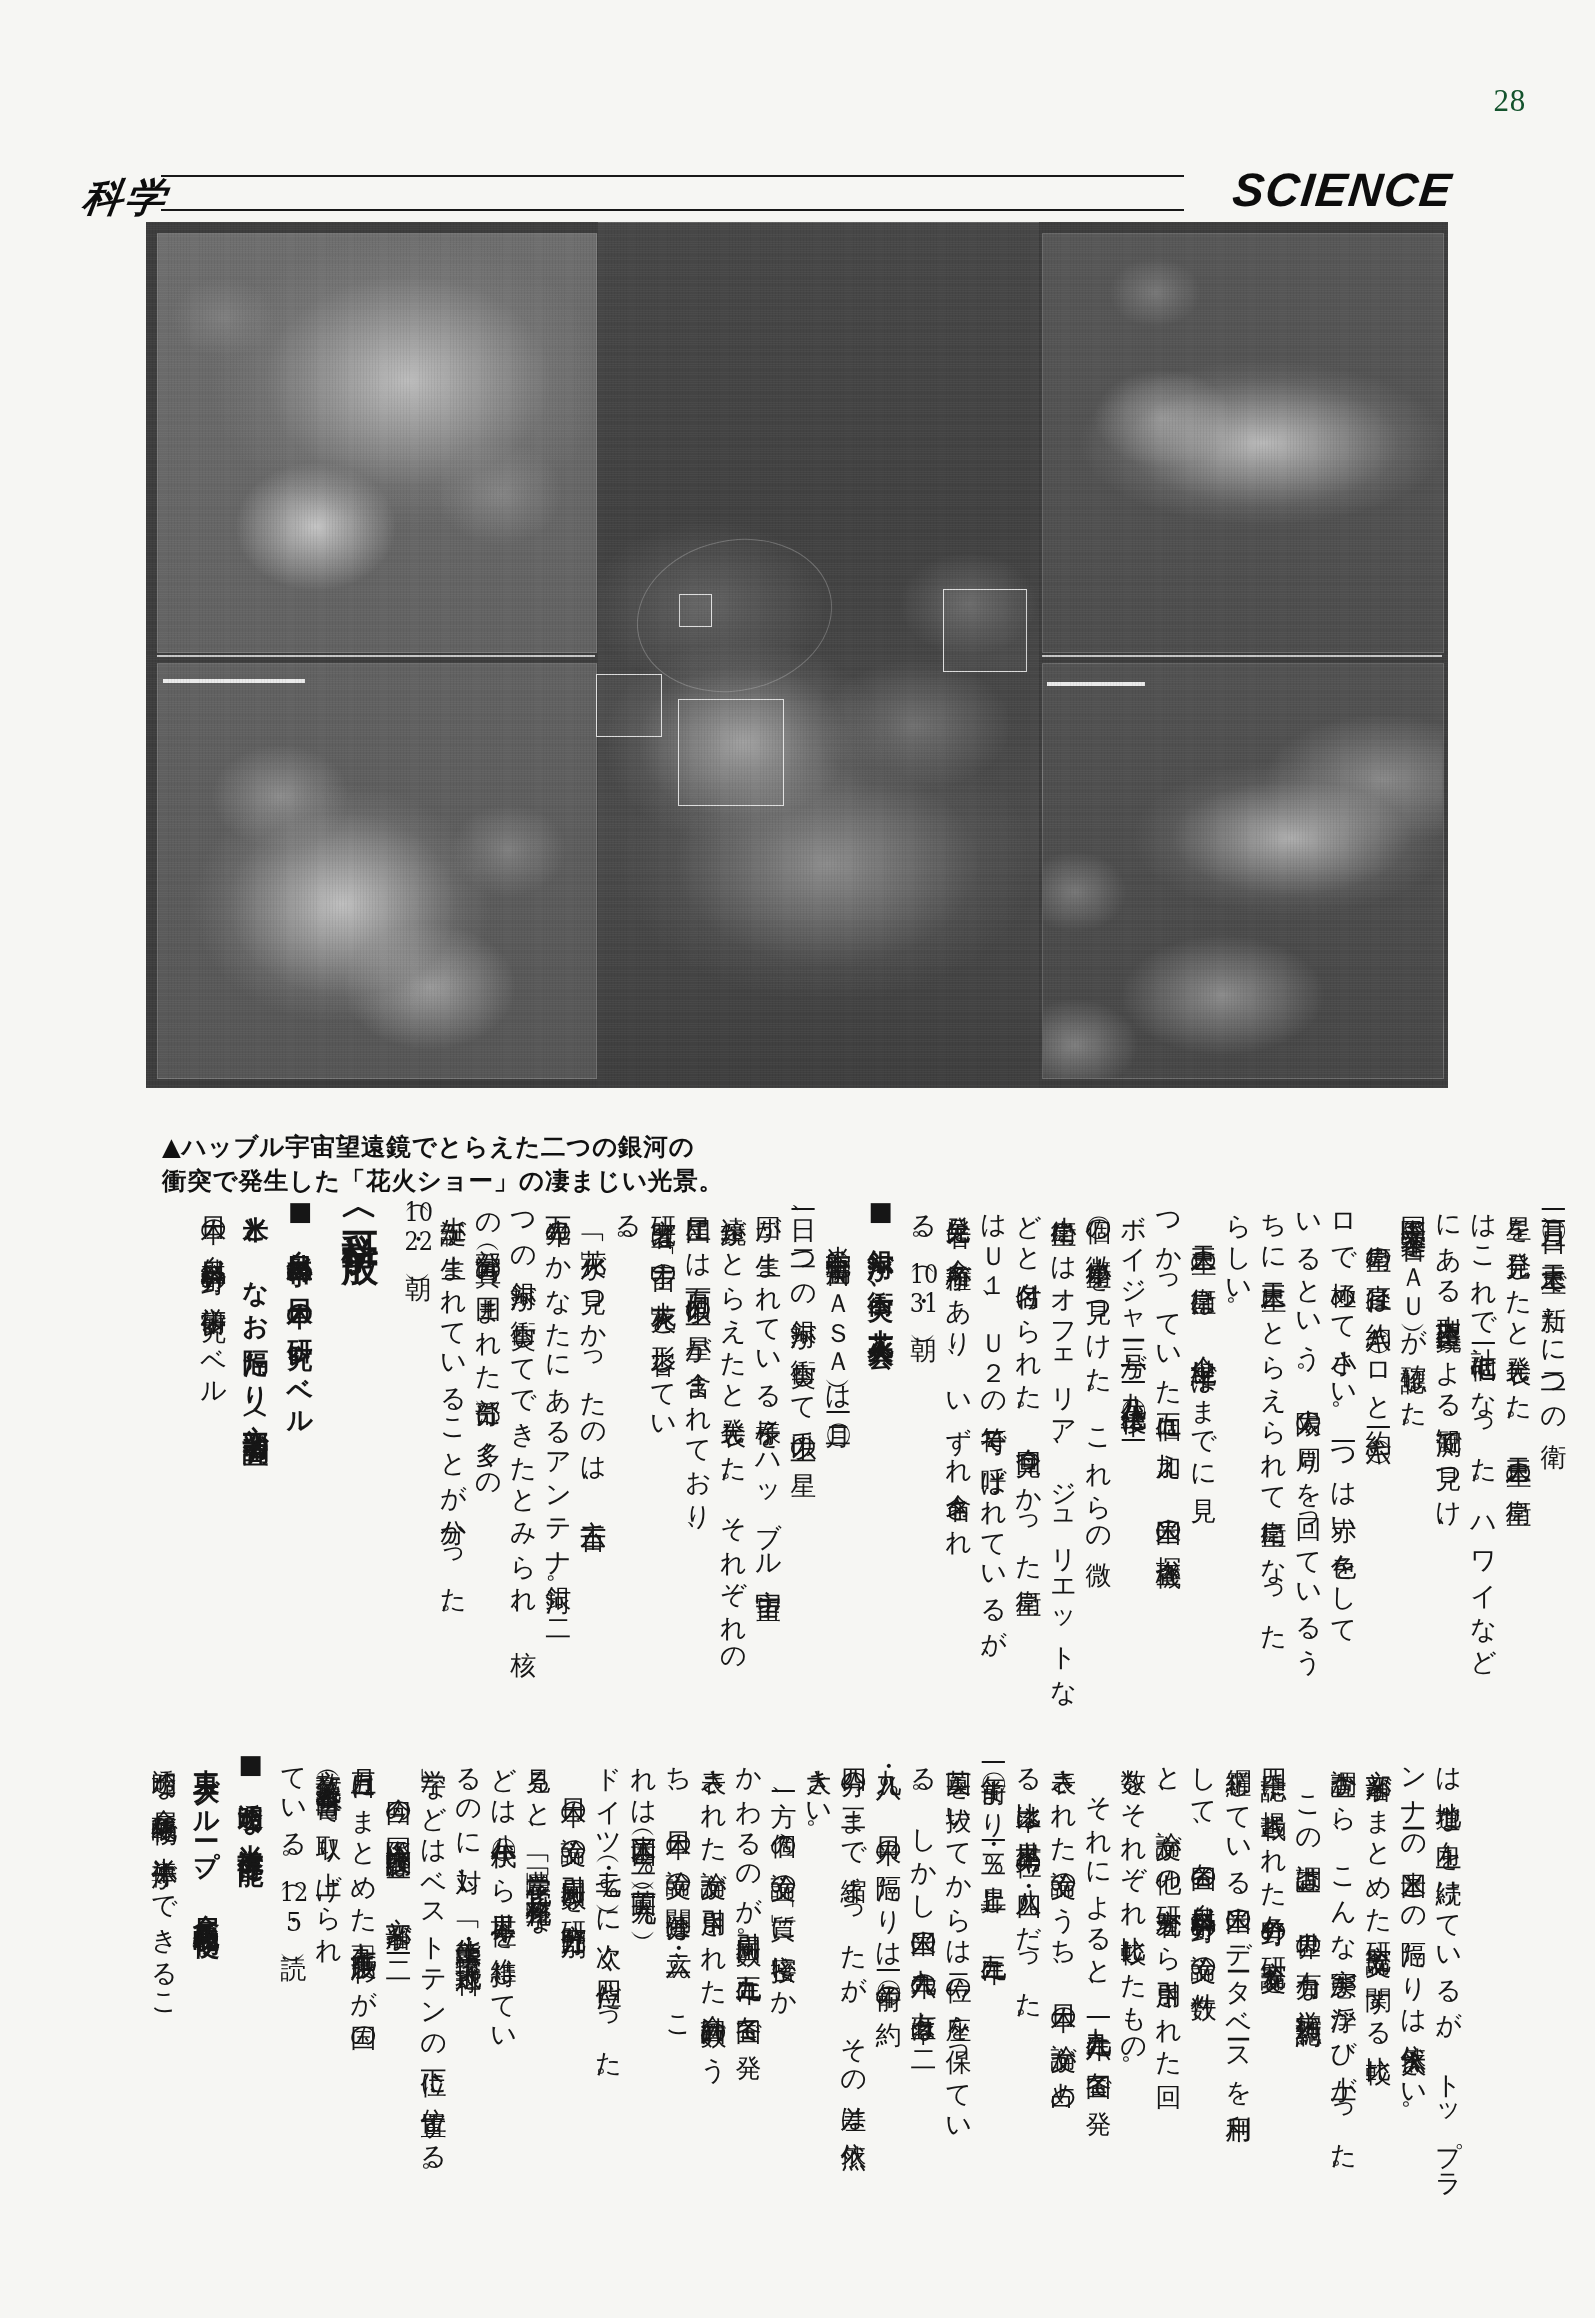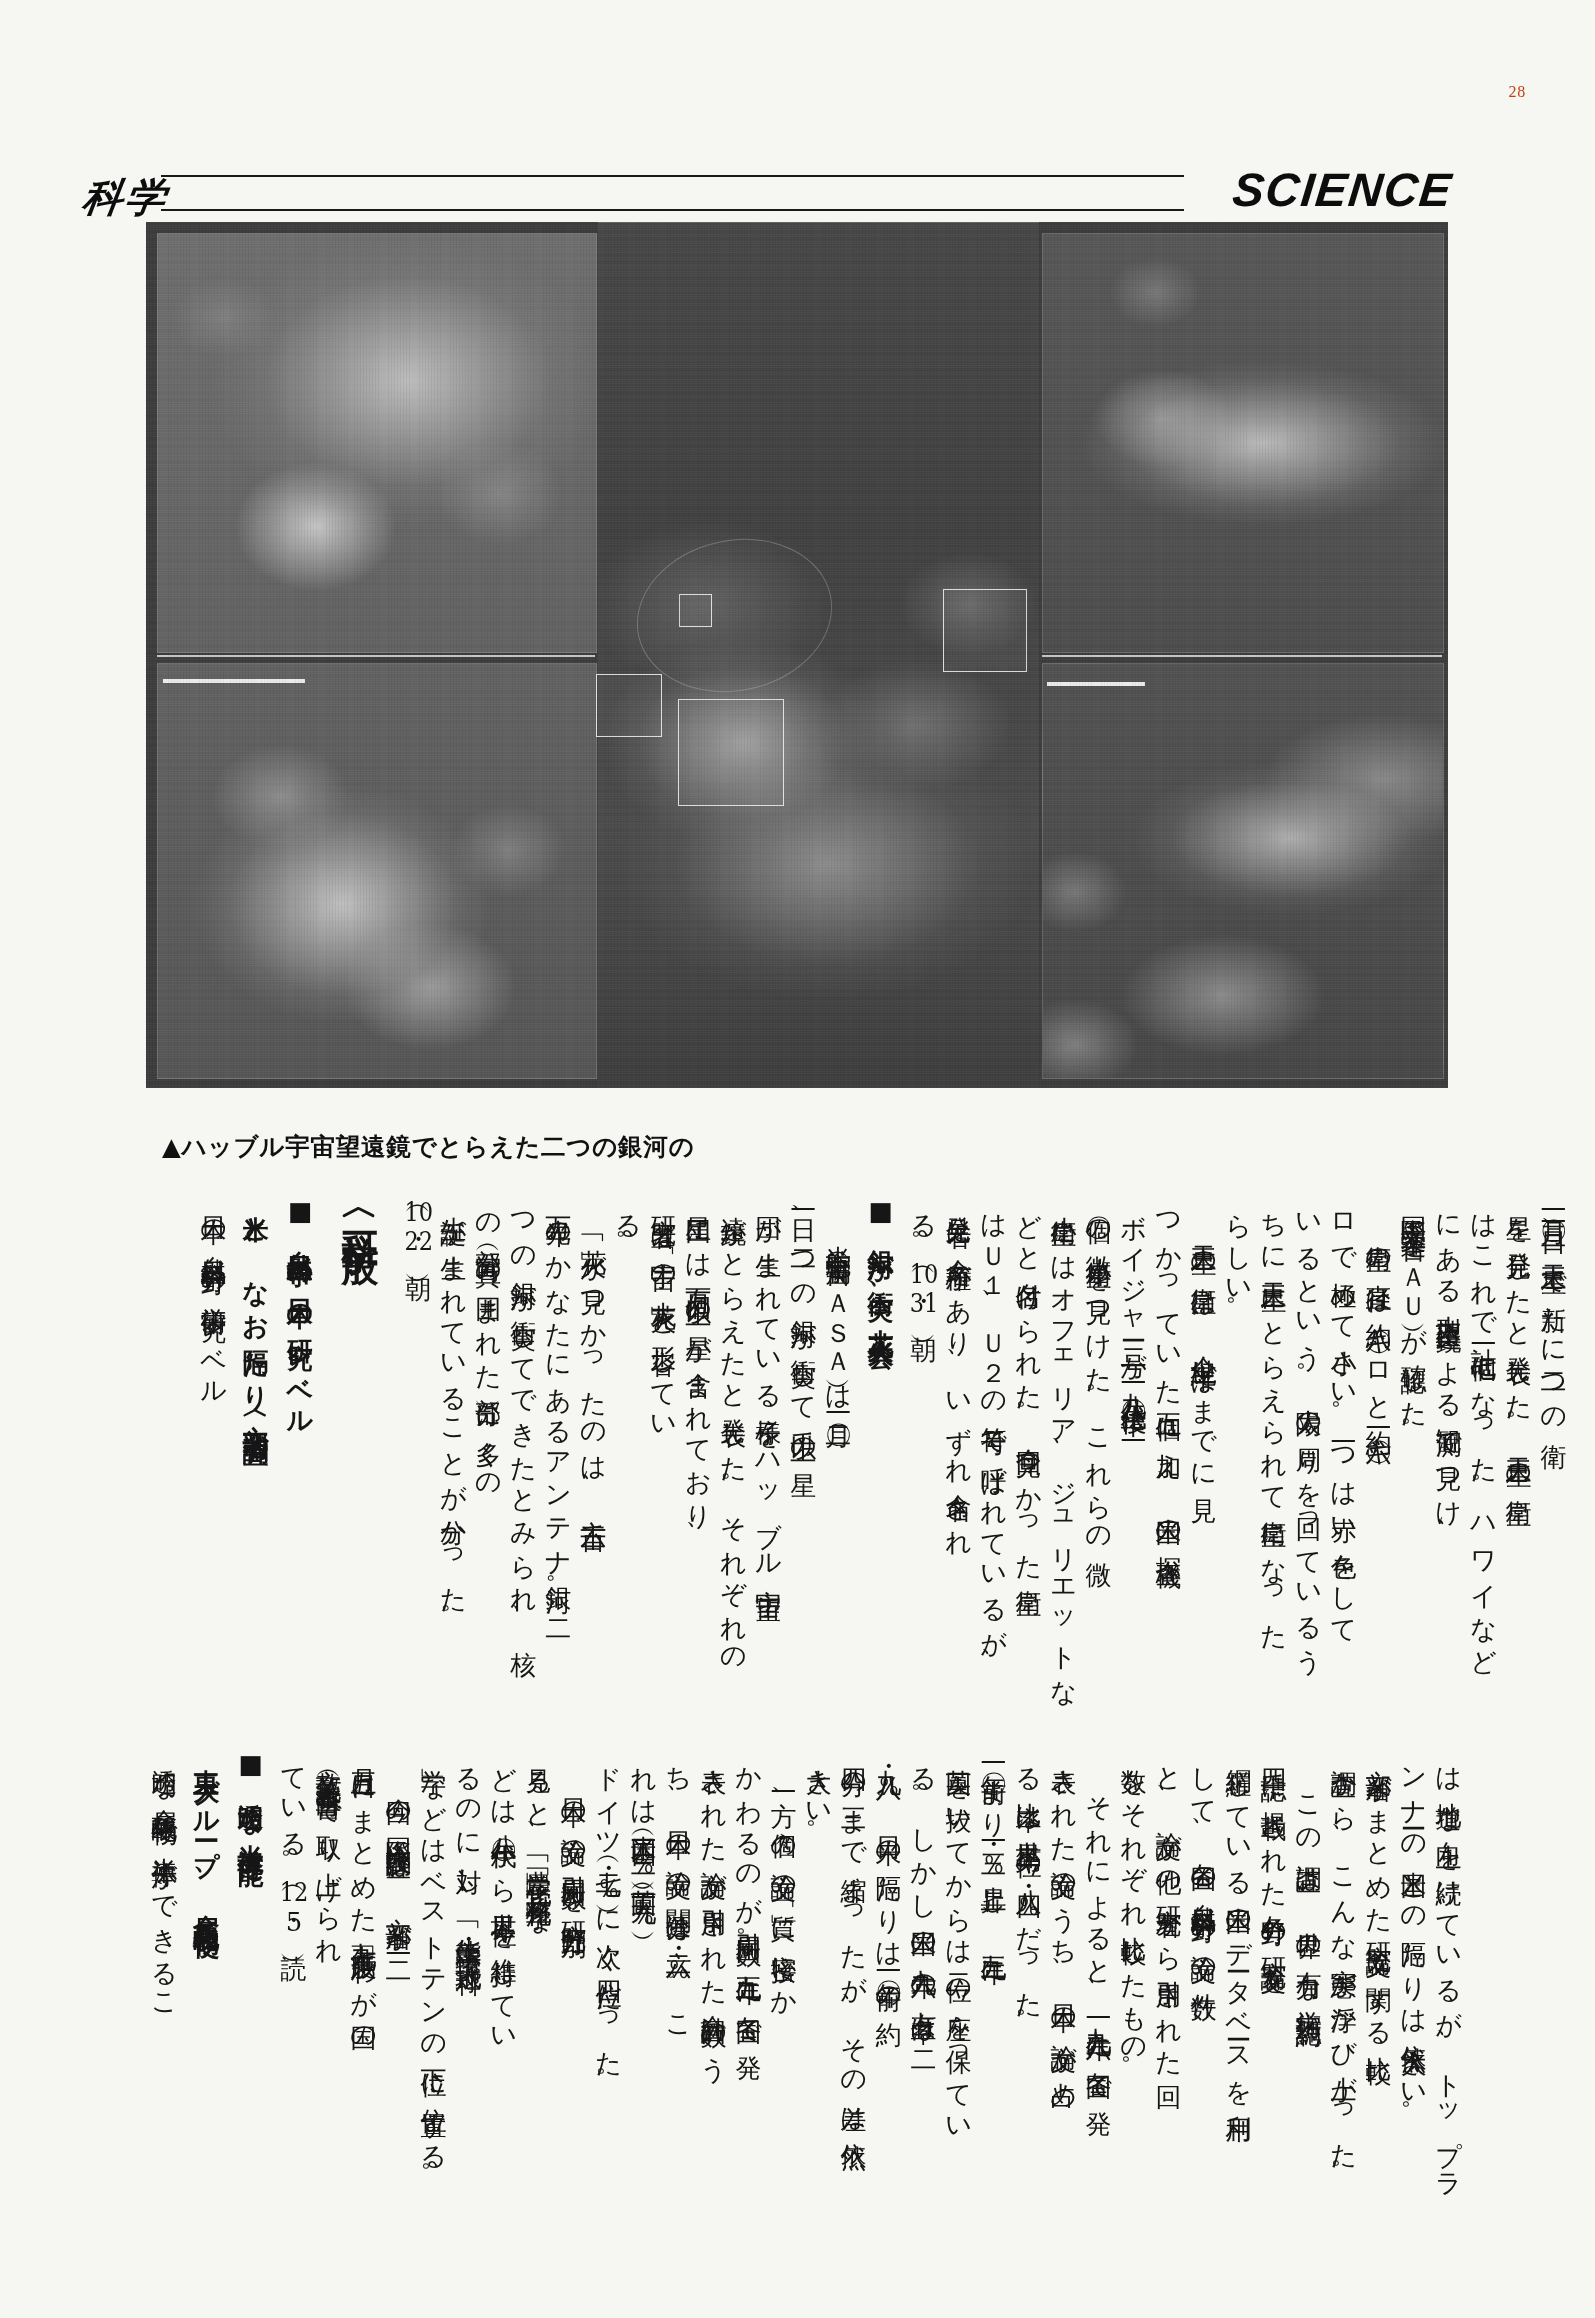--- a/index.html
+++ b/index.html
@@ -5,21 +5,21 @@
   html,body{margin:0;padding:0;}
   body{
     width:1596px;height:2319px;position:relative;
     background:#f6f6f3;
     font-family:"DejaVu Serif","Liberation Serif",serif;
     color:#1c1c1c;overflow:hidden;
   }
   
   .page-number{
     position:absolute;top:83px;right:70px;
-    font-size:16px;color:#c2410c;letter-spacing:0.8px;
+    font-size:31px;color:#14532d;letter-spacing:0.8px;
     font-family:"Liberation Serif",serif;
   }
   .kicker{
     position:absolute;left:83px;top:170px;
     font-size:40px;font-weight:700;font-style:italic;
     letter-spacing:2.3px;color:#0d0d0d;
     font-family:"DejaVu Sans","Liberation Sans",sans-serif;
     transform:skewX(-8deg);
   }
   .masthead{
@@ -155,20 +155,21 @@
   <div class="scalebar right"></div>
   <div class="hbox small"></div>
   <div class="hbox large"></div>
   <div class="hbox edge"></div>
   <div class="hbox right"></div>
   <div class="grain"></div>
 </div>
 
 <div class="caption">
   <div>▲ハッブル宇宙望遠鏡でとらえた二つの銀河の</div>
+  <div>衝突で発生した「花火ショー」の凄まじい光景。</div>
 </div>
 
 <div class="band" id="band1">
     <div class="col">一〇月三一日、天王星で新たに二つの衛</div>
     <div class="col">星を発見したと発表した。天王星の衛星</div>
     <div class="col">はこれで計一七個になった。ハワイなど</div>
     <div class="col">にある大型望遠鏡による観測で見つけ、</div>
     <div class="col">国際天文学連合（ＩＡＵ）が確認した。</div>
     <div class="col">　衛星の直径は約八〇キロと約一六〇キ</div>
     <div class="col">ロで極めて小さい。一つは赤い色をして</div>

